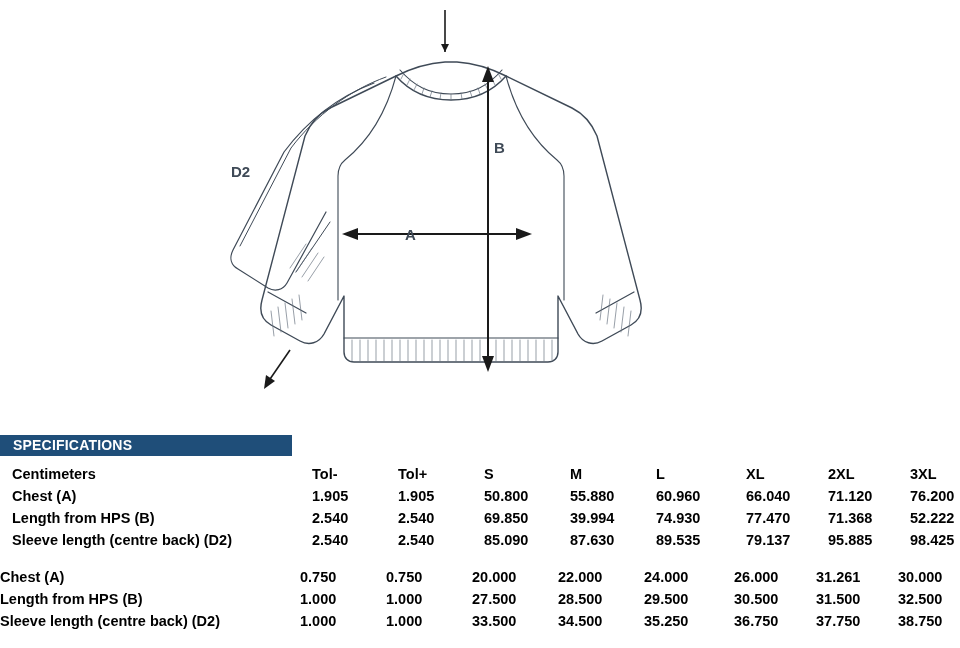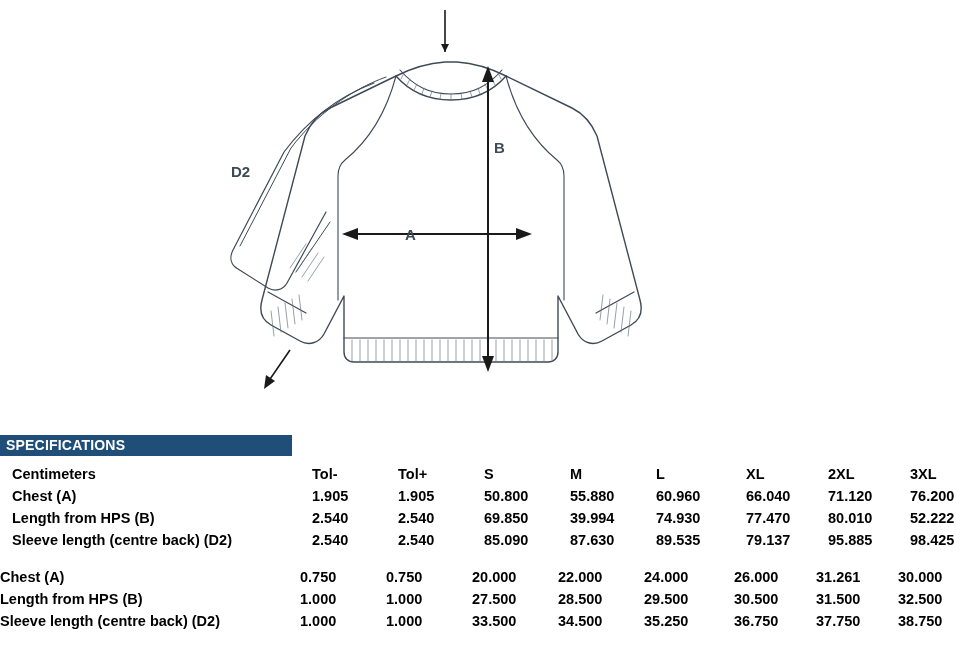--- a/index.html
+++ b/index.html
@@ -60,21 +60,21 @@
     width: 292px;
     height: 21px;
     background: #1f4e79;
   }
   .spec-header-bar span {
     display: block;
     color: #ffffff;
     font-size: 14px;
     font-weight: bold;
     line-height: 21px;
-    padding-left: 6px;
+    padding-left: 13px;
     letter-spacing: 0.2px;
   }
   table.spec {
     border-collapse: collapse;
     width: 960px;
     table-layout: fixed;
   }
   table.spec td {
     font-size: 14.5px;
     font-weight: bold;
@@ -283,21 +283,21 @@
           <td class="c-3xl">76.200</td>
         </tr>
         <tr>
           <td class="c-label">Length from HPS (B)</td>
           <td class="c-tolm">2.540</td>
           <td class="c-tolp">2.540</td>
           <td class="c-s">69.850</td>
           <td class="c-m">39.994</td>
           <td class="c-l">74.930</td>
           <td class="c-xl">77.470</td>
-          <td class="c-2xl">80.010</td>
+          <td class="c-2xl">71.368</td>
           <td class="c-3xl">52.222</td>
         </tr>
         <tr>
           <td class="c-label">Sleeve length (centre back) (D2)</td>
           <td class="c-tolm">2.540</td>
           <td class="c-tolp">2.540</td>
           <td class="c-s">85.090</td>
           <td class="c-m">87.630</td>
           <td class="c-l">89.535</td>
           <td class="c-xl">79.137</td>

